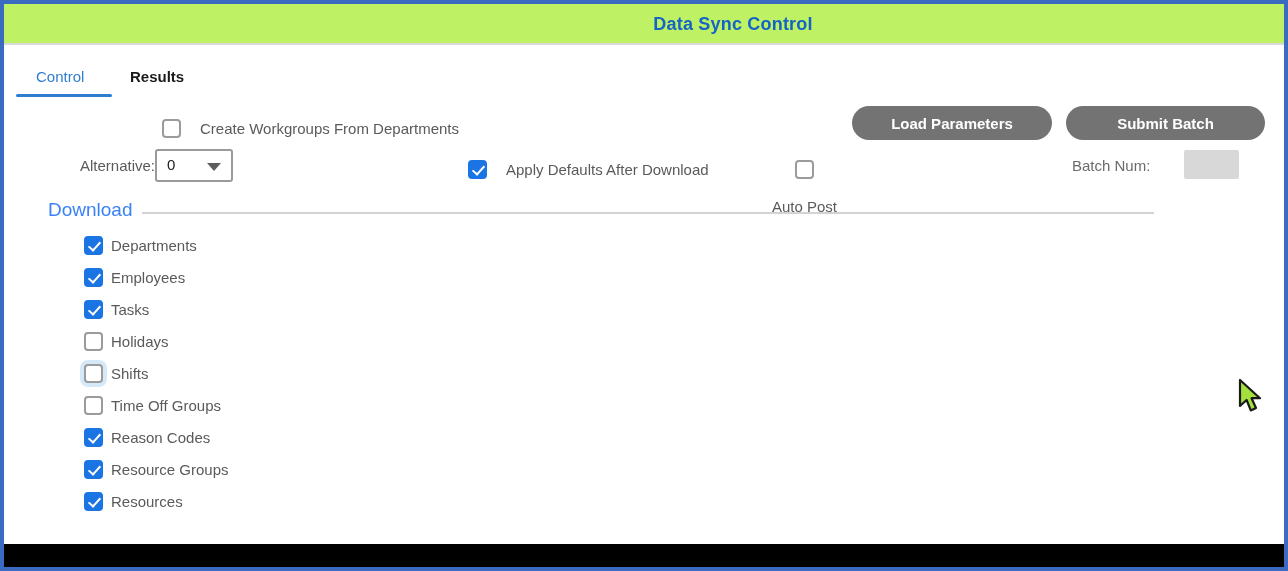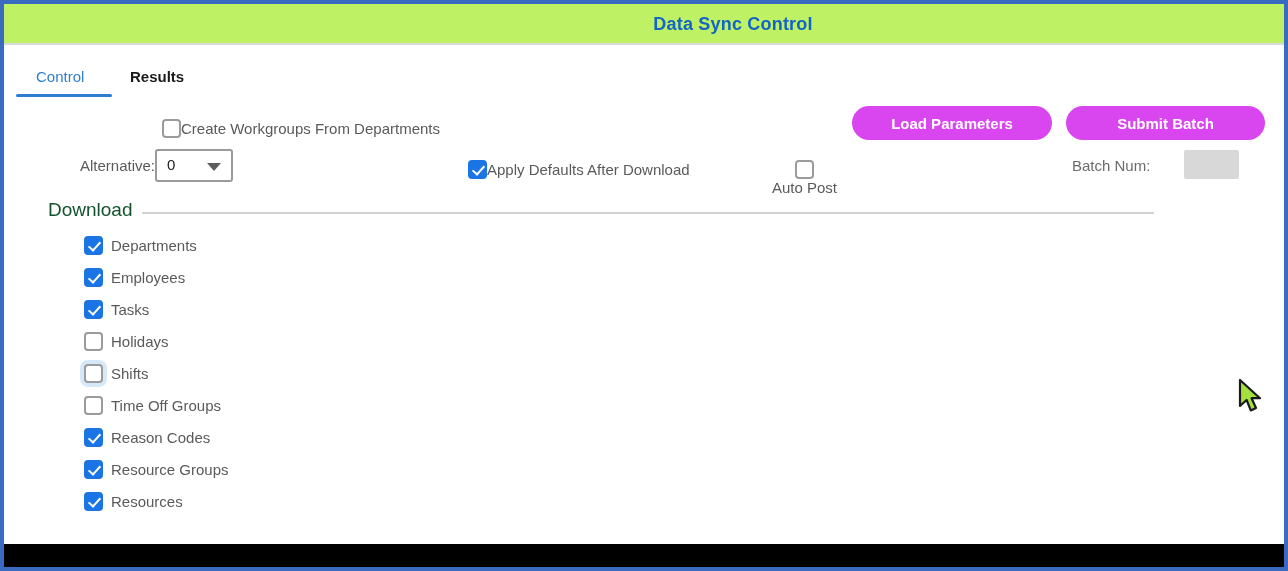--- a/index.html
+++ b/index.html
@@ -40,26 +40,26 @@
     background:#fff; border:2px solid #9b9b9b;
   }
   .cb.checked { background:#1b74e4; border-color:#1b74e4; }
   .cb.checked::after {
     content:''; position:absolute; left:5px; top:1px;
     width:5px; height:10px;
     border:solid #fff; border-width:0 2.5px 2.5px 0;
     transform:rotate(42deg);
   }
   .cb.focused { box-shadow:0 0 0 4px #d6e9f8; }
-  .cb-row { position:absolute; display:flex; align-items:center; gap:0; }
+  .cb-row { position:absolute; display:flex; align-items:center; gap:19px; }
   .cb-label { font-size:15px; color:#5a5a5a; white-space:nowrap; }
   
   .btn {
     position:absolute; top:102px; height:34px;
-    background:#d946ef; color:#fff; border:none; border-radius:17px;
+    background:#737373; color:#fff; border:none; border-radius:17px;
     font-family:"Liberation Sans", sans-serif;
     font-size:15px; font-weight:bold; cursor:pointer;
   }
   .btn-load { left:848px; width:200px; }
   .btn-submit { left:1062px; width:199px; }
   
   .alt-label { position:absolute; left:44px; top:153px; font-size:15px; color:#5a5a5a;margin-left:32px; }
   .dropdown {
     position:absolute; left:151px; top:145px; width:78px; height:33px;
     border:2px solid #9a9a9a; border-radius:3px; background:#fff; cursor:pointer;
@@ -72,21 +72,21 @@
     border-left:7px solid transparent; border-right:7px solid transparent;
     border-top:8px solid #5d5d5d;
   }
   
   .batch-label { position:absolute; left:1068px; top:153px; font-size:15px; color:#6b6b6b; }
   .batch-box {
     position:absolute; left:1180px; top:146px; width:55px; height:29px;
     background:#d8d8d8; border:none; border-radius:2px;
   }
   
-  .dl-title { position:absolute; left:44px; top:195px; font-size:19px; color:#14532d; }
+  .dl-title { position:absolute; left:44px; top:195px; font-size:19px; color:#3b82f6; }
   .dl-line { position:absolute; left:138px; top:208px; width:1012px; height:2px; background:#d3d3d3; }
   .dl-list { position:absolute; left:80px; top:231px; }
   .dl-row { display:flex; align-items:center; gap:8px; height:21px; margin-bottom:11px; }
   
   .black-bar { position:absolute; left:0; right:0; bottom:0; height:23px; background:#000; }
   
   .cursor { position:absolute; left:1232px; top:374px; }
 </style>
 </head>
 <body>

